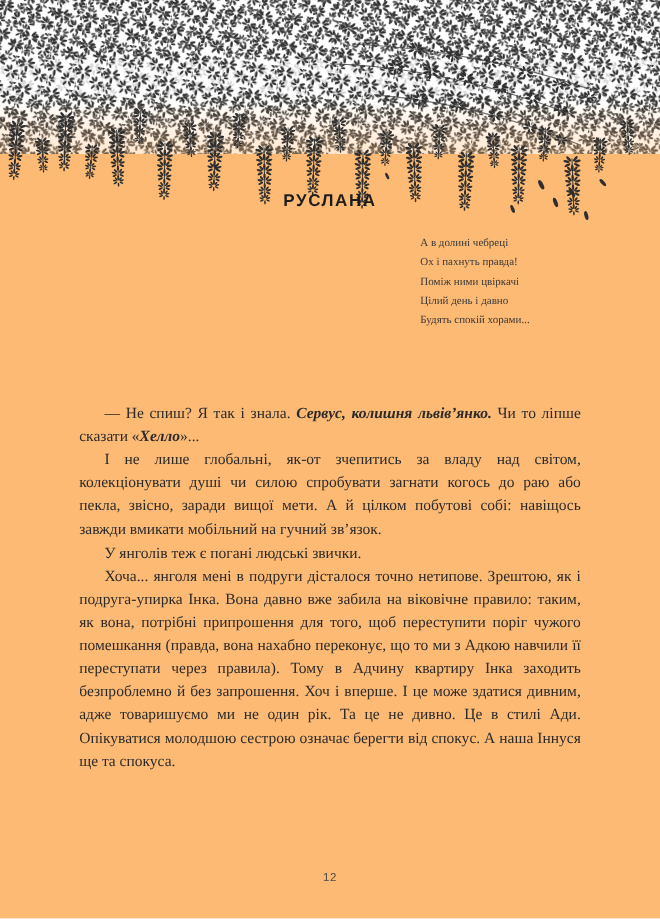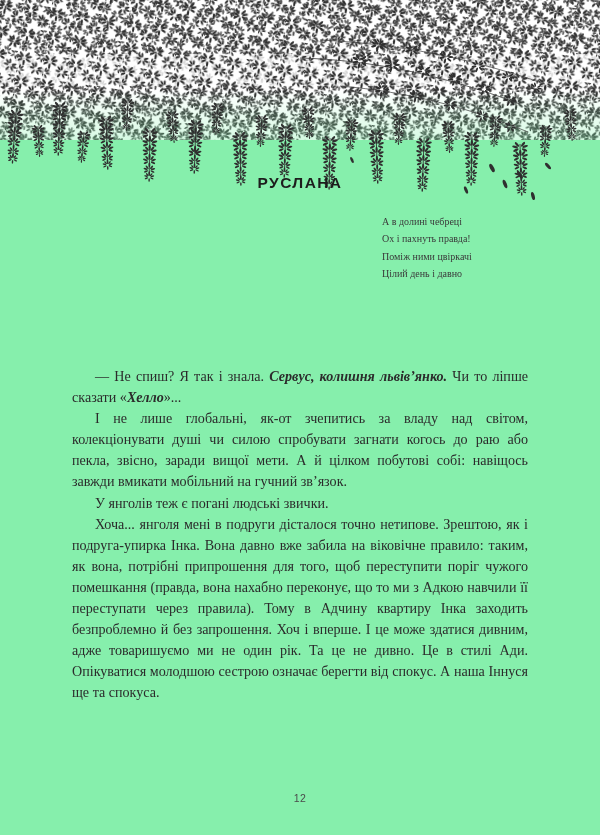--- a/index.html
+++ b/index.html
@@ -4,21 +4,21 @@
 <style>
   html, body {
     margin: 0;
     padding: 0;
     background: #ffffff;
   }
   .page {
     position: relative;
     width: 600px;
     height: 835px;
-    background: #86efac;
+    background: #fdba74;
     overflow: hidden;
     font-family: "Liberation Serif", serif;
   }
 
   
   .ornament {
     position: absolute;
     left: 0;
     top: 0;
     width: 600px;
@@ -247,20 +247,21 @@
     </svg>
   </div>
 
   <div class="chapter-title">РУСЛАНА</div>
 
   <div class="epigraph">
     <div class="line">А в долині чебреці</div>
     <div class="line">Ох і пахнуть правда!</div>
     <div class="line">Поміж ними цвіркачі</div>
     <div class="line">Цілий день і давно</div>
+    <div class="line">Будять спокій хорами...</div>
   </div>
 
   <div class="body-text">
     <p class="last-line-left"><span>— Не спиш? Я так і знала. </span><i>Сервус, колишня львів’янко.</i><span> Чи то ліпше сказати «</span><i>Хелло</i><span>»...</span></p>
     <p class="last-line-left"><span>І не лише глобальні, як-от зчепитись за владу над світом, колекціонувати душі чи силою спробувати загнати когось до раю або пекла, звісно, заради вищої мети. А й цілком побутові собі: навіщось завжди вмикати мобільний на гучний зв’язок.</span></p>
     <p class="last-line-left"><span>У янголів теж є погані людські звички.</span></p>
     <p class="last-line-left"><span>Хоча... янголя мені в подруги дісталося точно нетипове. Зрештою, як і подруга-упирка Інка. Вона давно вже забила на віковічне правило: таким, як вона, потрібні припрошення для того, щоб переступити поріг чужого помешкання (правда, вона нахабно переконує, що то ми з Адкою навчили її переступати через правила). Тому в Адчину квартиру Інка заходить безпроблемно й без запрошення. Хоч і вперше. І це може здатися дивним, адже товаришуємо ми не один рік. Та це не дивно. Це в стилі Ади. Опікуватися молодшою сестрою означає берегти від спокус. А наша Іннуся ще та спокуса.</span></p>
   </div>
 
   <div class="folio">12</div>

